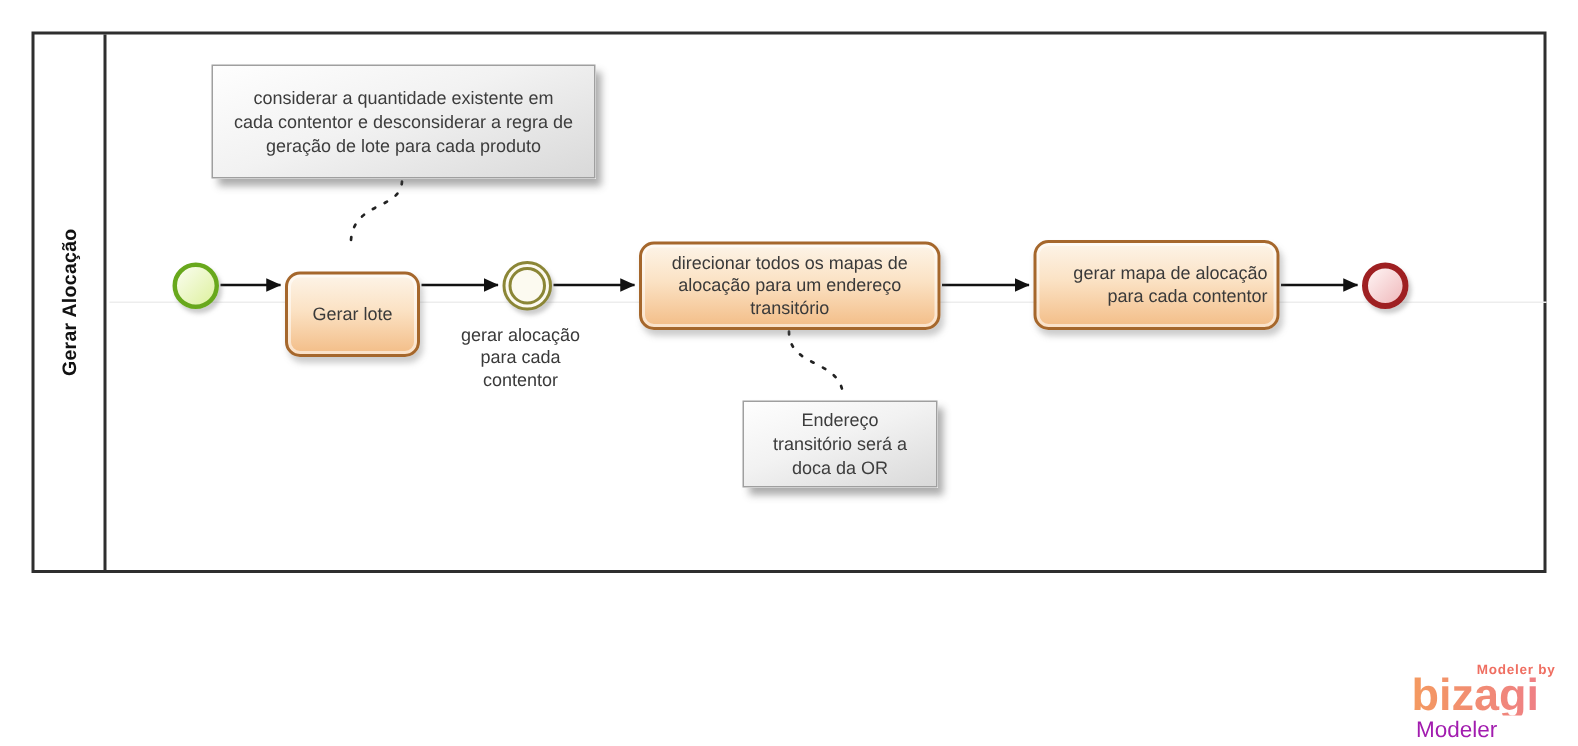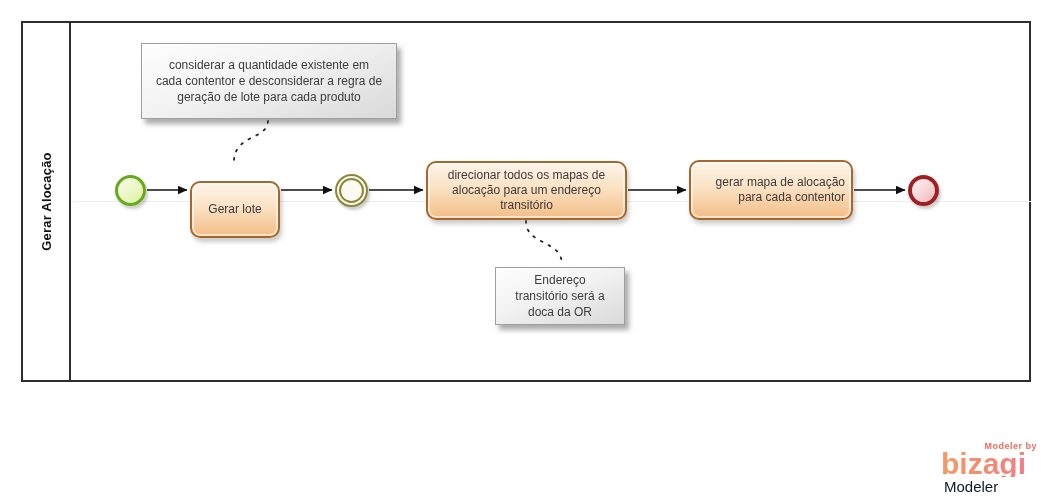--- a/index.html
+++ b/index.html
@@ -77,21 +77,21 @@
   .brand .bizagi{
     font-size:30px;font-weight:bold;line-height:26px;letter-spacing:0px;
     color:#f0846f;
   }
   @supports ((-webkit-background-clip:text) or (background-clip:text)){
     .brand .bizagi{
       background:linear-gradient(90deg,#f49a60 0%,#ee7b8b 100%);
       -webkit-background-clip:text;background-clip:text;color:transparent;
     }
   }
-  .brand .modeler{font-size:15px;color:#0f172a;margin-top:1px;padding-left:3px;}
+  .brand .modeler{font-size:15px;color:#a21caf;margin-top:1px;padding-left:3px;}
 </style>
 </head>
 <body>
 
 <div class="stage">
 
   <div class="pool">
     <div class="lane-header">
       <span class="lane-label">Gerar Alocação</span>
     </div>
@@ -124,20 +124,21 @@
 
   <div class="event start-event"></div>
 
   <div class="task task-1">
     <span>Gerar lote</span>
   </div>
 
   <div class="event intermediate-event">
     <div class="inner-ring"></div>
   </div>
+  <div class="event-label">gerar alocação para cada contentor</div>
 
   <div class="task task-2">
     <span>direcionar todos os mapas de alocação para um endereço transitório</span>
   </div>
 
   <div class="task task-3">
     <span>gerar mapa de alocação para cada contentor</span>
   </div>
 
   <div class="event end-event"></div>

